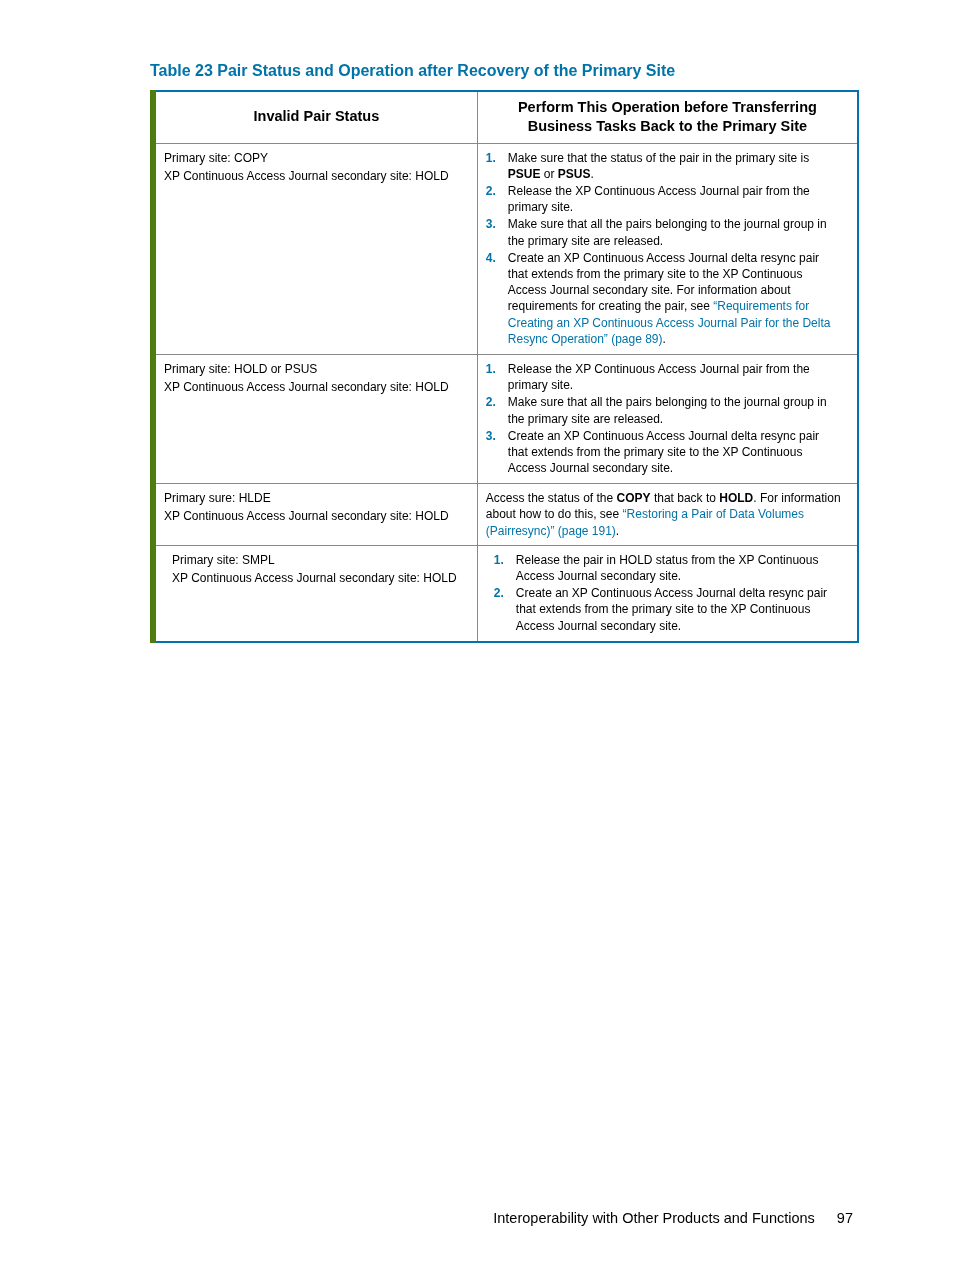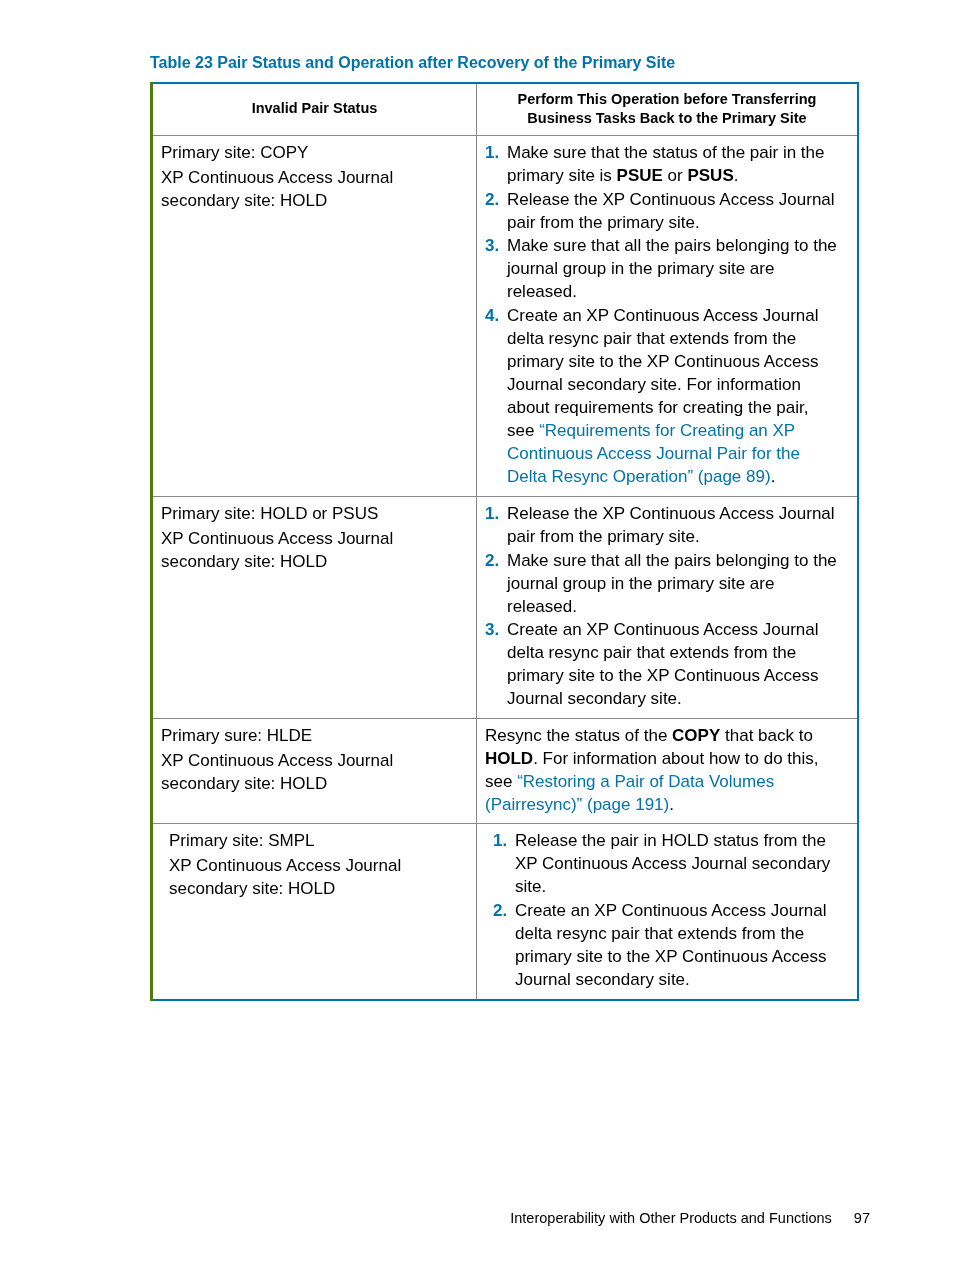--- a/index.html
+++ b/index.html
@@ -15,44 +15,44 @@
       line-height: 1.35;
       color: #000;
     }
     .page {
       padding: 52px 95px 0 150px;
     }
     .caption {
       color: #0073a8;
       font-weight: bold;
       font-size: 16px;
-      margin: 0 0 8px 0;
+      margin: 8px 0 8px 0;
     }
     table {
       border-collapse: collapse;
       width: 100%;
       border-top: 2px solid #0073a8;
       border-bottom: 2px solid #0073a8;
     }
     th {
       border: 1px solid #888;
       border-top: none;
       padding: 6px 8px;
       text-align: center;
       font-weight: bold;
       font-size: 14.5px;
       vertical-align: middle;
     }
     td {
       border: 1px solid #888;
       padding: 6px 8px;
       vertical-align: top;
-      font-size: 17px;
+      font-size: 12px;
     }
-    th:first-child, td:first-child { border-left: 3px solid #4d7c0f; width: 46%; }
+    th:first-child, td:first-child { border-left: 6px solid #4d7c0f; width: 46%; }
     th:last-child, td:last-child { border-right: 2px solid #0073a8; }
     tbody tr:last-child td { border-bottom: none; padding-left: 16px; }
     ol.numlist {
       list-style: none;
       counter-reset: item;
       margin: 0;
       padding: 0;
     }
     ol.numlist > li {
       counter-increment: item;
@@ -67,21 +67,21 @@
       top: 0;
       color: #0073a8;
       font-weight: bold;
     }
     .bold { font-weight: bold; }
     .link { color: #0073a8; }
     .status-primary { margin-bottom: 2px; }
     .footer {
       position: absolute;
       bottom: 42px;
-      right: 84px;
+      right: 101px;
       font-size: 14.5px;
     }
     .page-num { margin-left: 18px; }
   </style>
 </head>
 <body>
 
 <div class="page">
   <div class="caption">Table 23 Pair Status and Operation after Recovery of the Primary Site</div>
   <table>
@@ -120,21 +120,21 @@
             <li>Create an XP Continuous Access Journal delta resync pair that extends from the primary site to the XP Continuous Access Journal secondary site.</li>
           </ol>
         </td>
       </tr>
 
       <tr>
         <td>
           <div class="status-primary">Primary sure: HLDE</div>
           <div>XP Continuous Access Journal secondary site: HOLD</div>
         </td>
-        <td><span>Resync the status of the </span><span class="bold">COPY</span><span> that back to </span><span class="bold">HOLD</span><span>. For information about how to do this, see </span><span class="link">“Restoring a Pair of Data Volumes (Pairresync)” (page 191)</span><span>.</span></td>
+        <td><span>Access the status of the </span><span class="bold">COPY</span><span> that back to </span><span class="bold">HOLD</span><span>. For information about how to do this, see </span><span class="link">“Restoring a Pair of Data Volumes (Pairresync)” (page 191)</span><span>.</span></td>
       </tr>
 
       <tr>
         <td>
           <div class="status-primary">Primary site: SMPL</div>
           <div>XP Continuous Access Journal secondary site: HOLD</div>
         </td>
         <td>
           <ol class="numlist">
             <li>Release the pair in HOLD status from the XP Continuous Access Journal secondary site.</li>

